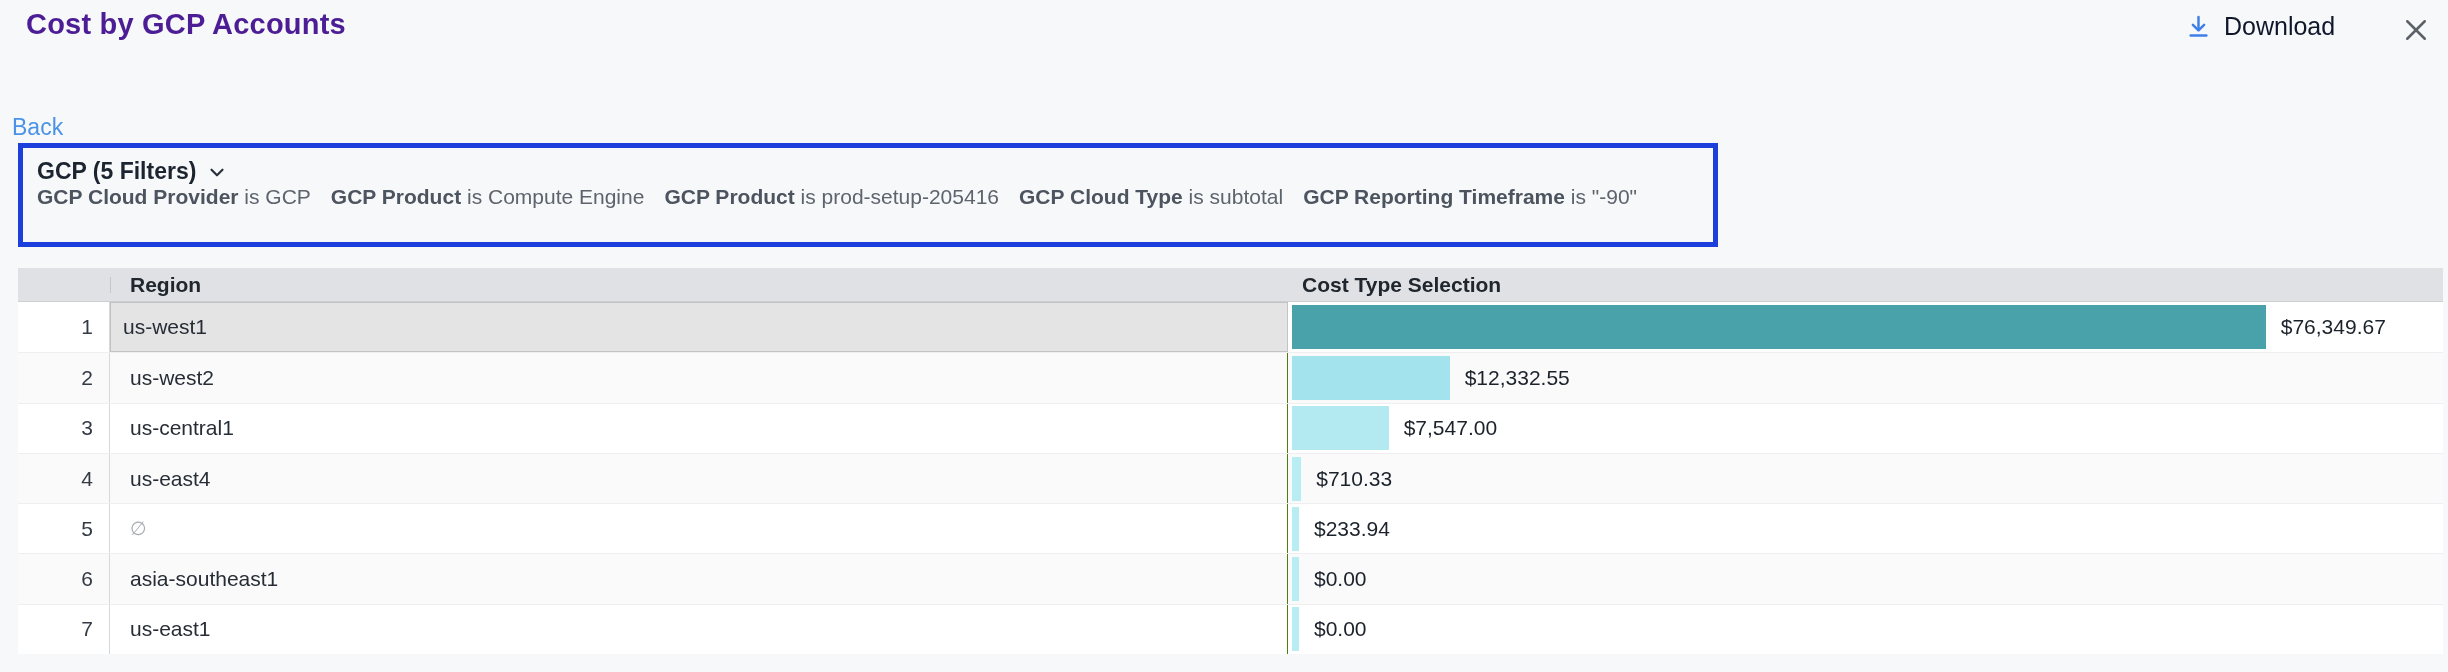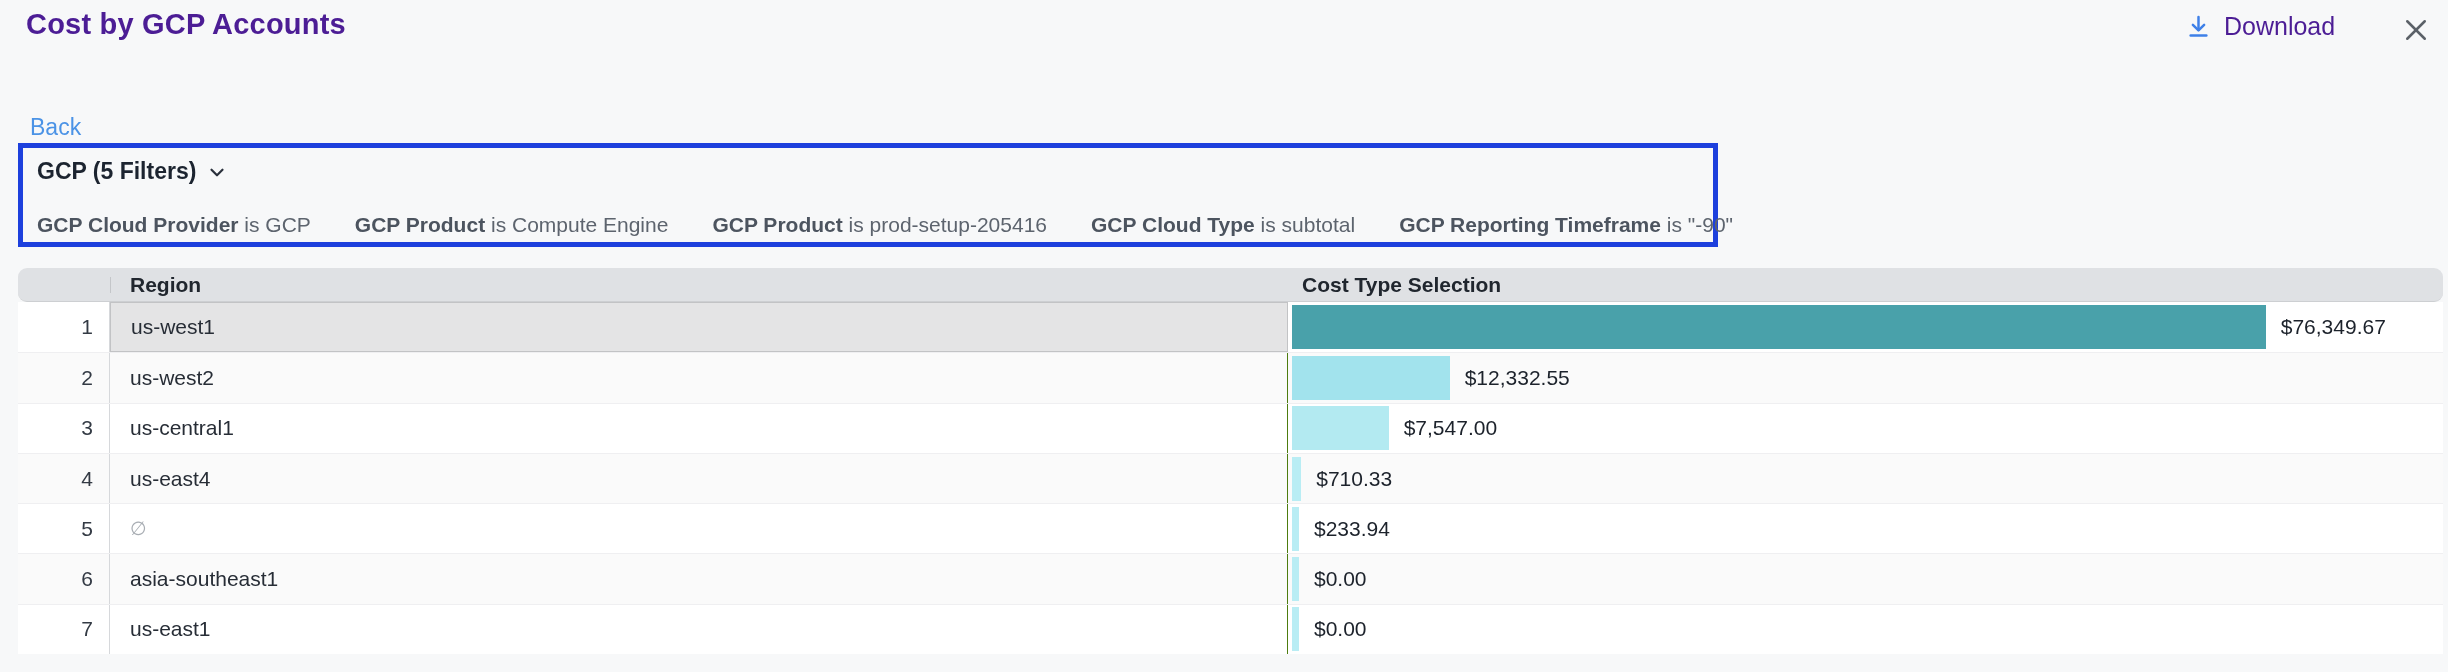--- a/index.html
+++ b/index.html
@@ -13,64 +13,64 @@
   .screen { position: absolute; inset: 0; width: 2448px; height: 672px; }
 
   
   .page-title {
     position: absolute; left: 26px; top: 8px;
     font-size: 29px; font-weight: 700; color: #4c1d95; letter-spacing: .2px;
   }
   .download-btn {
     position: absolute; left: 2185px; top: 12px;
     display: flex; align-items: center; gap: 12px;
-    color: #4c1d95; font-size: 25px; font-weight: 500; cursor: pointer;
+    color: #0f172a; font-size: 25px; font-weight: 500; cursor: pointer;
   }
   .close-btn {
     position: absolute; left: 2398px; top: 12px; width: 36px; height: 36px;
     display: flex; align-items: center; justify-content: center; cursor: pointer;
   }
 
   
   .back-link {
-    position: absolute; left: 30px; top: 114px;
+    position: absolute; left: 12px; top: 114px;
     color: #4b93e6; font-size: 23px; cursor: pointer;
   }
 
   
   .filter-panel {
     position: absolute; left: 18px; top: 143px;
     width: 1700px; height: 104px;
     border: 5px solid #1d40dd;
     background: transparent;
     padding: 10px 14px 0 14px;
   }
   .filter-summary {
     display: flex; align-items: center; gap: 10px;
     font-size: 23px; font-weight: 700; color: #1c2430; cursor: pointer;
     width: max-content;
   }
   .filter-list {
-    margin-top: 28px;
-    display: flex; flex-wrap: nowrap; gap: 44px;
+    margin-top: 0;
+    display: flex; flex-wrap: nowrap; gap: 20px;
     font-size: 21px; white-space: nowrap;
   }
   .filter-item { color: #5d646e; }
   .filter-item b { color: #4c545f; font-weight: 700; }
 
   
   .grid {
     position: absolute; left: 18px; top: 268px;
     width: 2425px;
   }
   .grid-header {
     display: flex; height: 34px; background: #dfe1e4;
     border-bottom: 1px solid #cdcfd2;
     align-items: center;
-    font-size: 21px; font-weight: 700; color: #20262e; border-radius: 9px;
+    font-size: 21px; font-weight: 700; color: #20262e;
   }
   .col-num   { width: 92px;   flex: none; }
   .col-region{ width: 1178px; flex: none; position: relative; }
   .col-cost  { width: 1155px; flex: none; position: relative; }
   .grid-header .col-region { padding-left: 20px; }
   .grid-header .col-cost   { padding-left: 14px; }
   .grid-header .col-region::before, .grid-body .vline-1 {
     content: ""; position: absolute; left: 0; top: 4px; bottom: 4px; width: 1px; background: #c4c6c9;
   }
 
@@ -91,21 +91,21 @@
   .cell-region {
     width: 1178px; flex: none;
     display: flex; align-items: center; padding-left: 20px;
     font-size: 21px; color: #272d36;
     border-right: 1px solid #4d7c0f;
   }
   .cell-region.null-val { color: #a8adb3; font-size: 19px; }
   .row.selected .cell-region {
     background: #e4e4e5;
     border: 1px solid #c2c3c5;
-    padding-left: 20px;
+    padding-left: 12px;
   }
   .cell-cost {
     width: 1155px; flex: none;
     display: flex; align-items: center; gap: 15px;
     padding-left: 4px;
   }
   .bar {
     height: 44px; flex: none; min-width: 7px;
   }
   .bar-value { font-size: 21px; color: #1c222b; }

